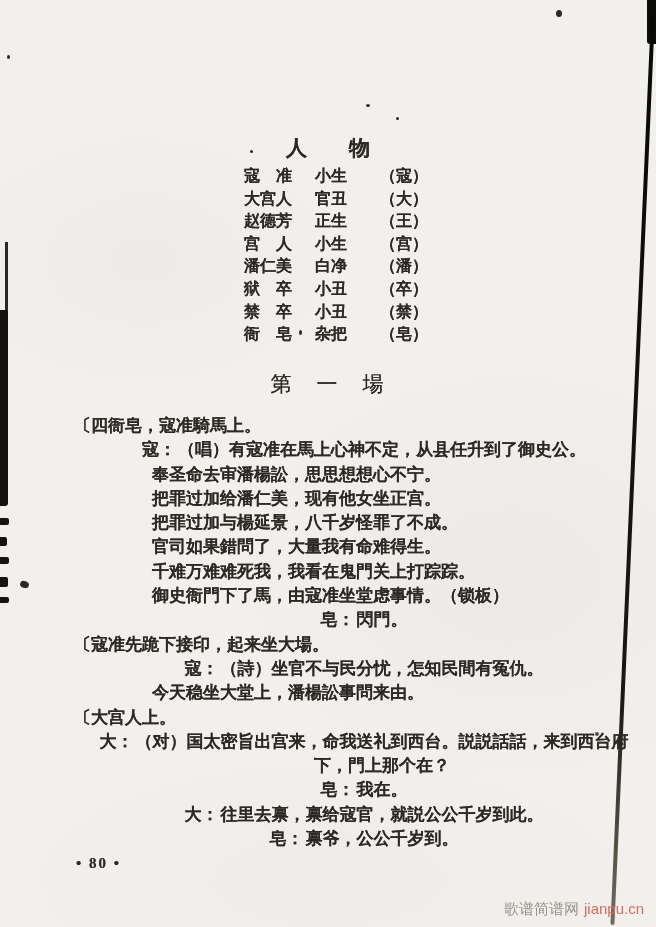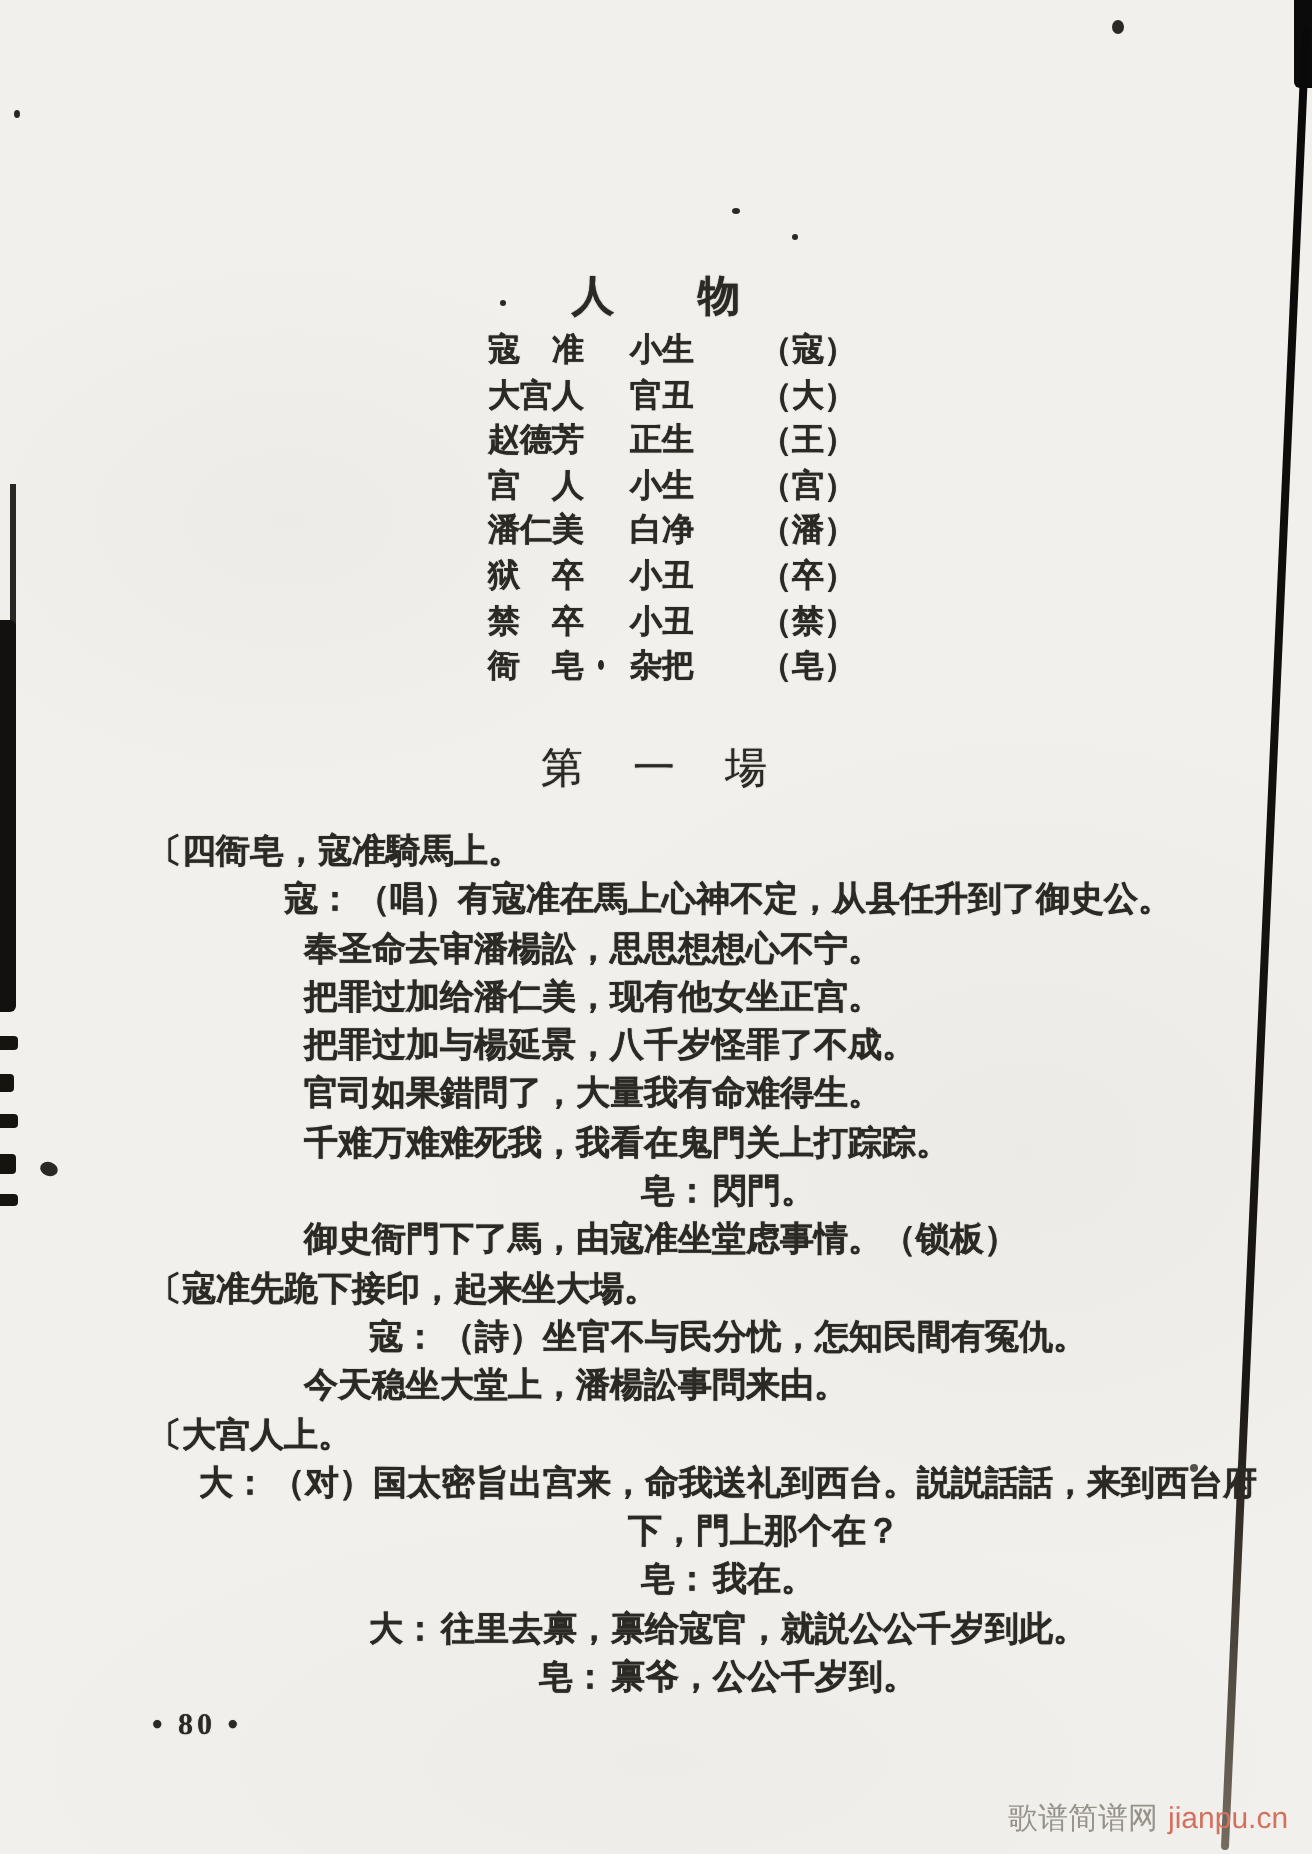--- a/index.html
+++ b/index.html
@@ -144,22 +144,22 @@
   <div class="scene-title">第　一　場</div>
 
   <div class="script">
     <div class="line stage"><span>〔四衙皂，寇准騎馬上。</span></div>
     <div class="line speech"><span class="speaker">寇：</span><span>（唱）有寇准在馬上心神不定，从县任升到了御史公。</span></div>
     <div class="line cont"><span>奉圣命去审潘楊訟，思思想想心不宁。</span></div>
     <div class="line cont"><span>把罪过加给潘仁美，现有他女坐正宫。</span></div>
     <div class="line cont"><span>把罪过加与楊延景，八千岁怪罪了不成。</span></div>
     <div class="line cont"><span>官司如果錯問了，大量我有命难得生。</span></div>
     <div class="line cont"><span>千难万难难死我，我看在鬼門关上打踪踪。</span></div>
+    <div class="line cont"><span>御史衙門下了馬，由寇准坐堂虑事情。（锁板）</span></div>
     <div class="line speech"><span class="speaker">皂：</span><span>閃門。</span></div>
-    <div class="line cont"><span>御史衙門下了馬，由寇准坐堂虑事情。（锁板）</span></div>
     <div class="line stage"><span>〔寇准先跪下接印，起来坐大場。</span></div>
     <div class="line speech"><span class="speaker">寇：</span><span>（詩）坐官不与民分忧，怎知民間有冤仇。</span></div>
     <div class="line cont"><span>今天稳坐大堂上，潘楊訟事問来由。</span></div>
     <div class="line stage"><span>〔大宫人上。</span></div>
     <div class="line speech"><span class="speaker">大：</span><span>（对）国太密旨出宫来，命我送礼到西台。説説話話，来到西台府</span></div>
     <div class="line wrap"><span>下，門上那个在？</span></div>
     <div class="line speech"><span class="speaker">皂：</span><span>我在。</span></div>
     <div class="line speech"><span class="speaker">大：</span><span>往里去禀，禀给寇官，就説公公千岁到此。</span></div>
     <div class="line speech"><span class="speaker">皂：</span><span>禀爷，公公千岁到。</span></div>
   </div>

